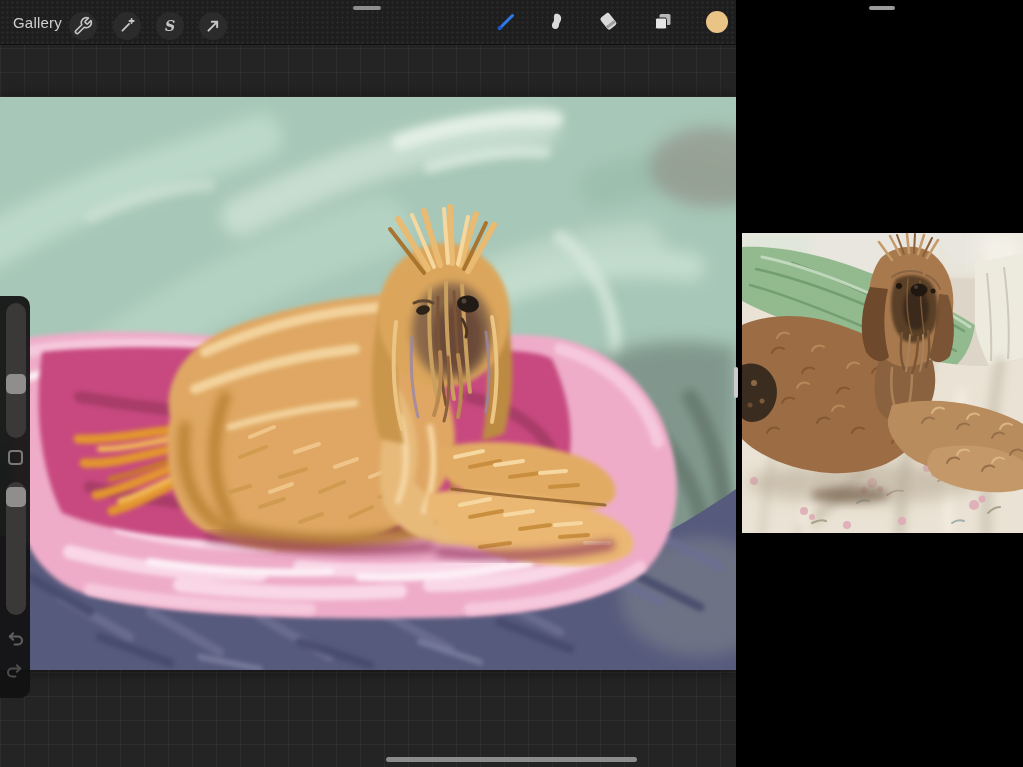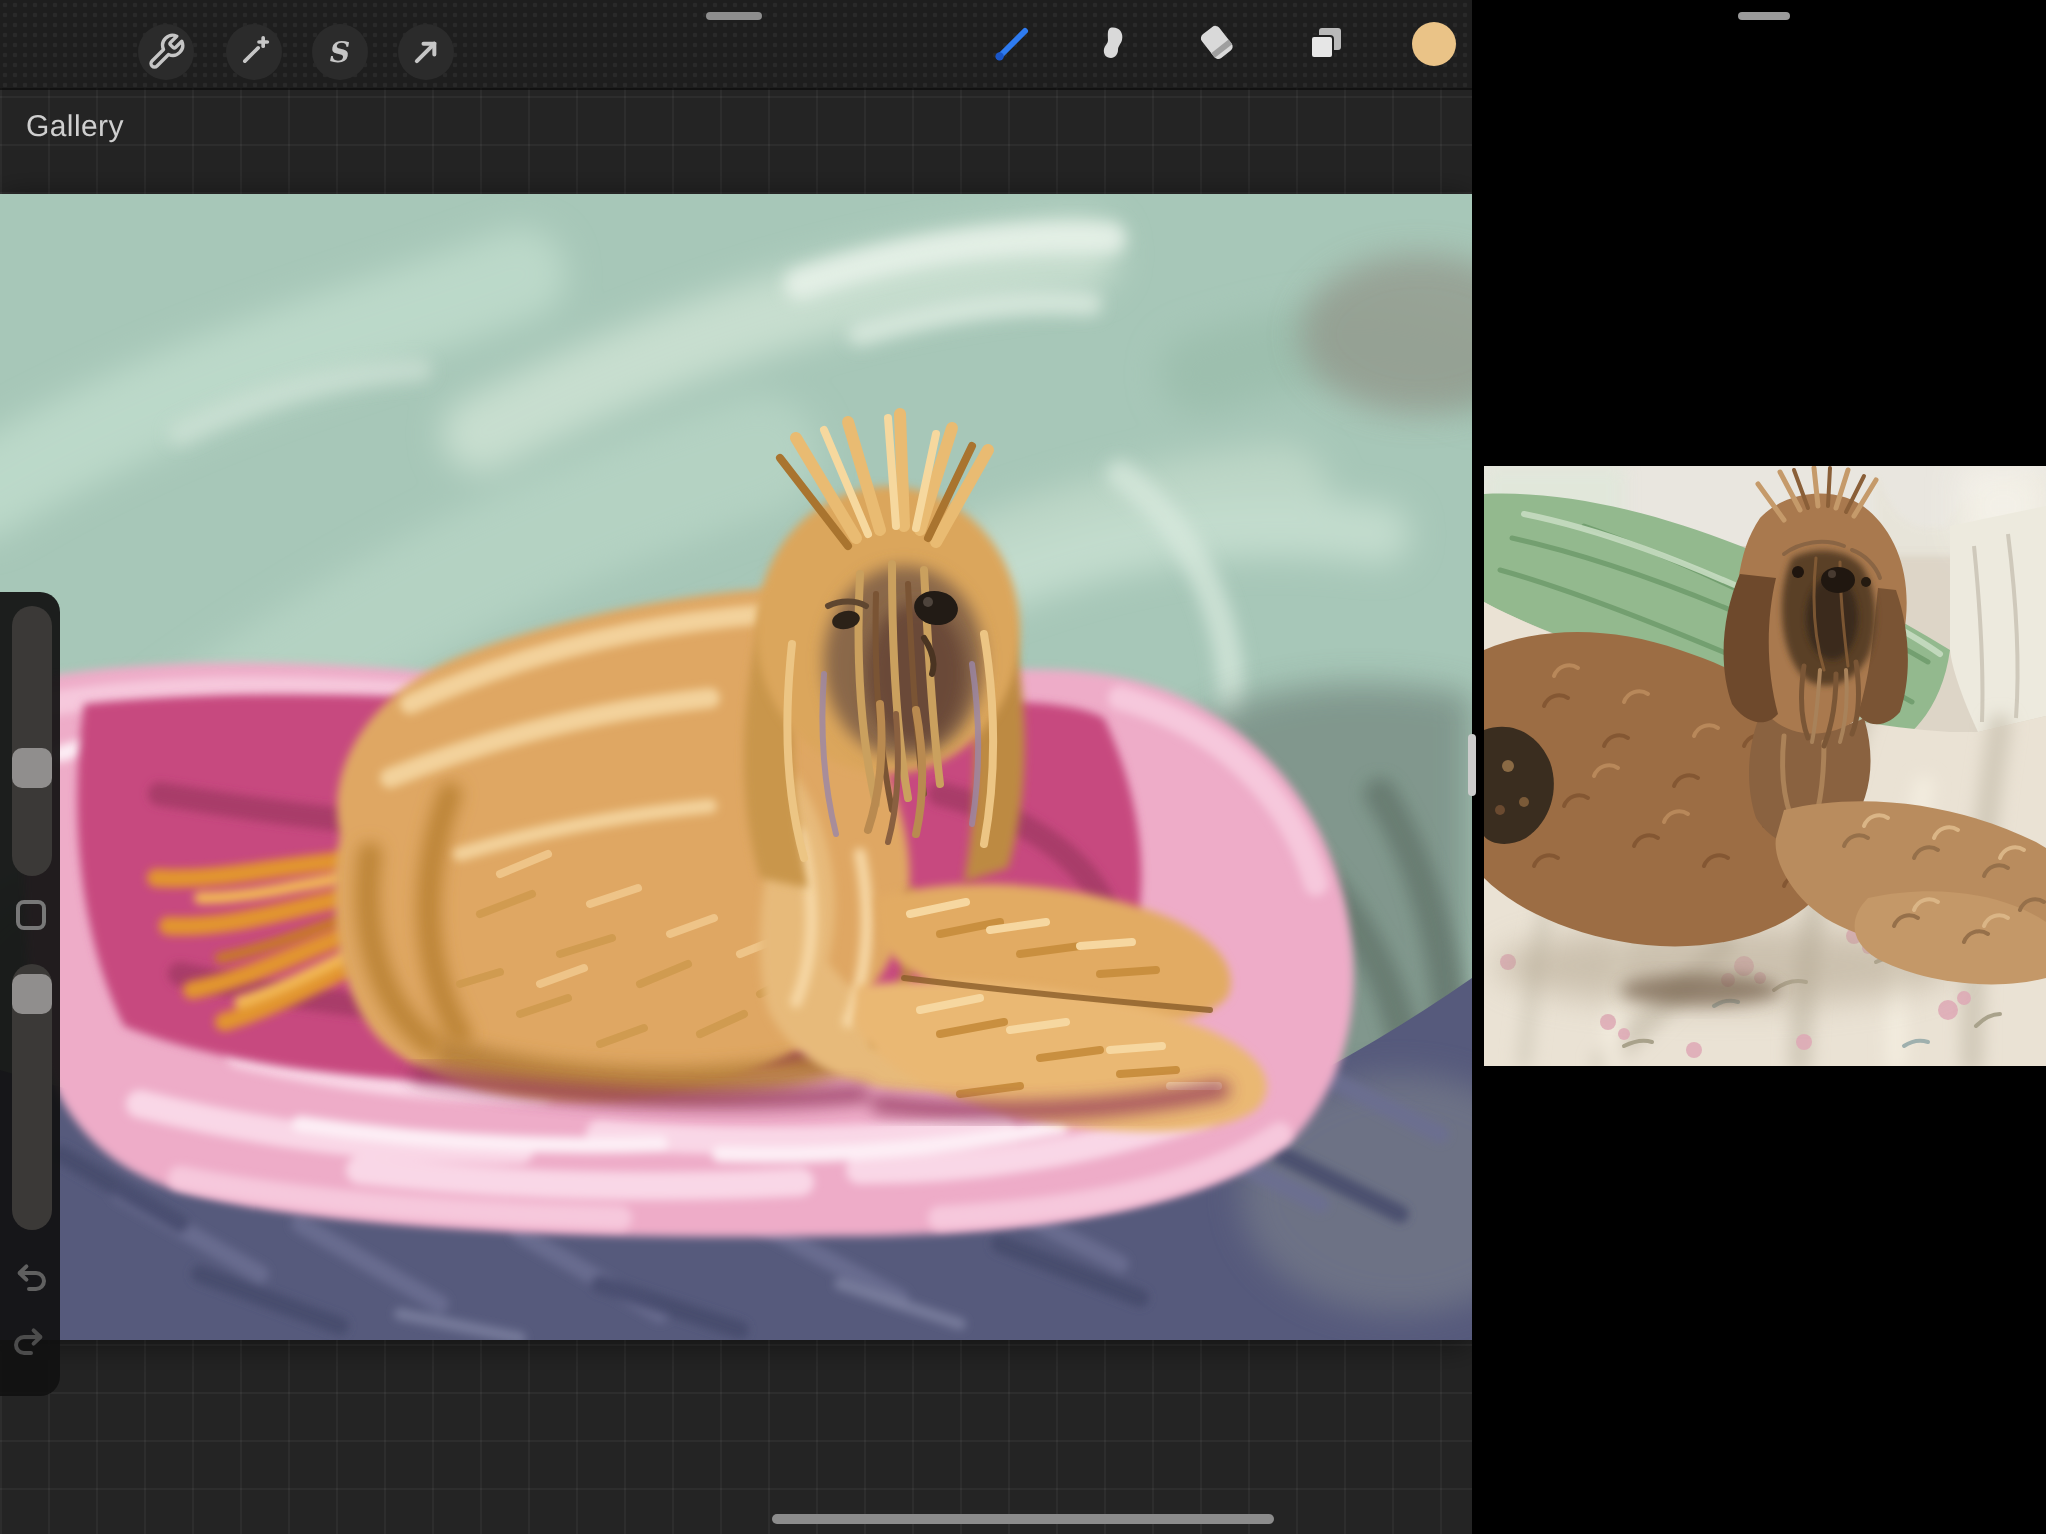--- a/index.html
+++ b/index.html
@@ -13,21 +13,21 @@
     background-image:
       linear-gradient(rgba(255,255,255,0.045) 1px, transparent 1px),
       linear-gradient(90deg, rgba(255,255,255,0.045) 1px, transparent 1px);
     background-size:24px 24px; }
 
   #toolbar { left:0; top:0; width:736px; height:44px; background-color:#1e1e1e;
     background-image:radial-gradient(rgba(255,255,255,0.05) 1px, transparent 1.3px);
     background-size:5px 5px; box-shadow:0 1px 0 rgba(0,0,0,0.5);
     display:flex; align-items:center; }
   #gallery-label { position:absolute; left:13px; top:0; height:44px; display:flex;
-    align-items:center; color:#cfcfcf; font-size:15px; letter-spacing:.2px; cursor:default;margin-top:41px; }
+    align-items:center; color:#cfcfcf; font-size:15px; letter-spacing:.2px; cursor:default; }
   .tool-circle { position:absolute; top:12px; width:28px; height:28px; border-radius:50%;
     background:#2b2b2b; display:flex; align-items:center; justify-content:center; }
   .ricon { position:absolute; top:10px; width:24px; height:24px; display:flex;
     align-items:center; justify-content:center; }
 
   #canvas-wrap { left:0; top:97px; width:736px; height:573px;
     box-shadow:0 2px 16px rgba(0,0,0,0.5); }
   #canvas-wrap svg { display:block; }
 
   

